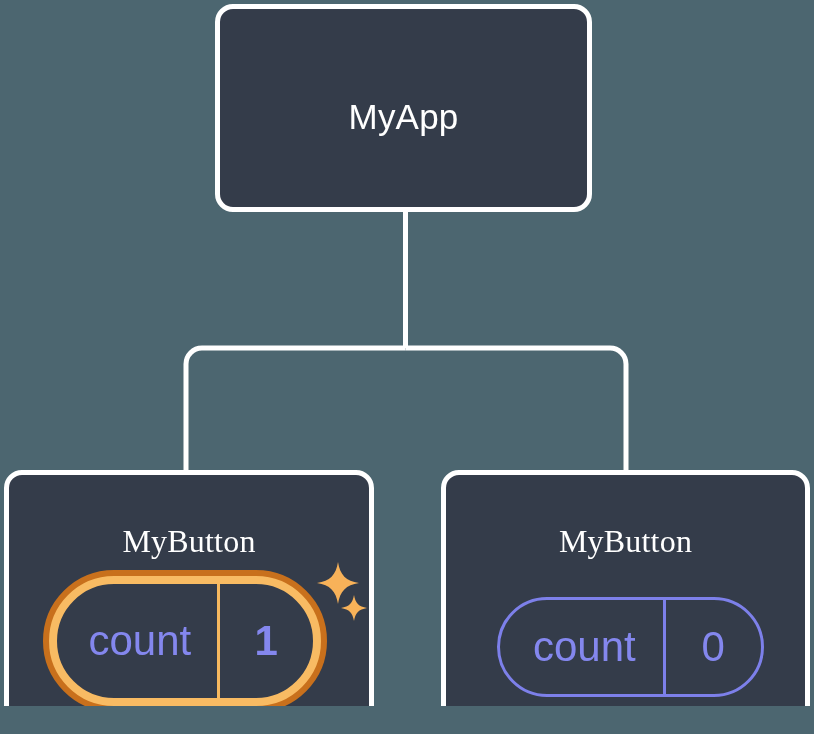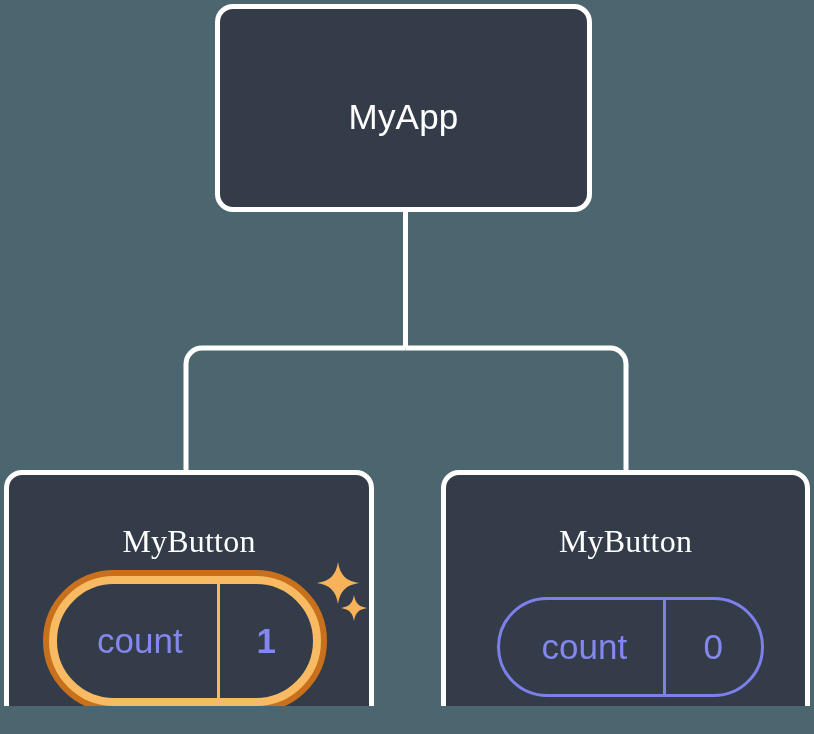--- a/index.html
+++ b/index.html
@@ -99,21 +99,21 @@
   }
   .pill-plain .pill-divider {
     background: #7d80ea;
   }
 
   .pill-key,
   .pill-val {
     display: flex;
     align-items: center;
     justify-content: center;
-    font-size: 35px;
+    font-size: 42px;
     font-weight: 400;
     white-space: nowrap;
   }
   .pill-key {
     flex: 0 0 60%;
     padding-left: 6px;
   }
   .pill-val {
     flex: 1 1 auto;
   }

